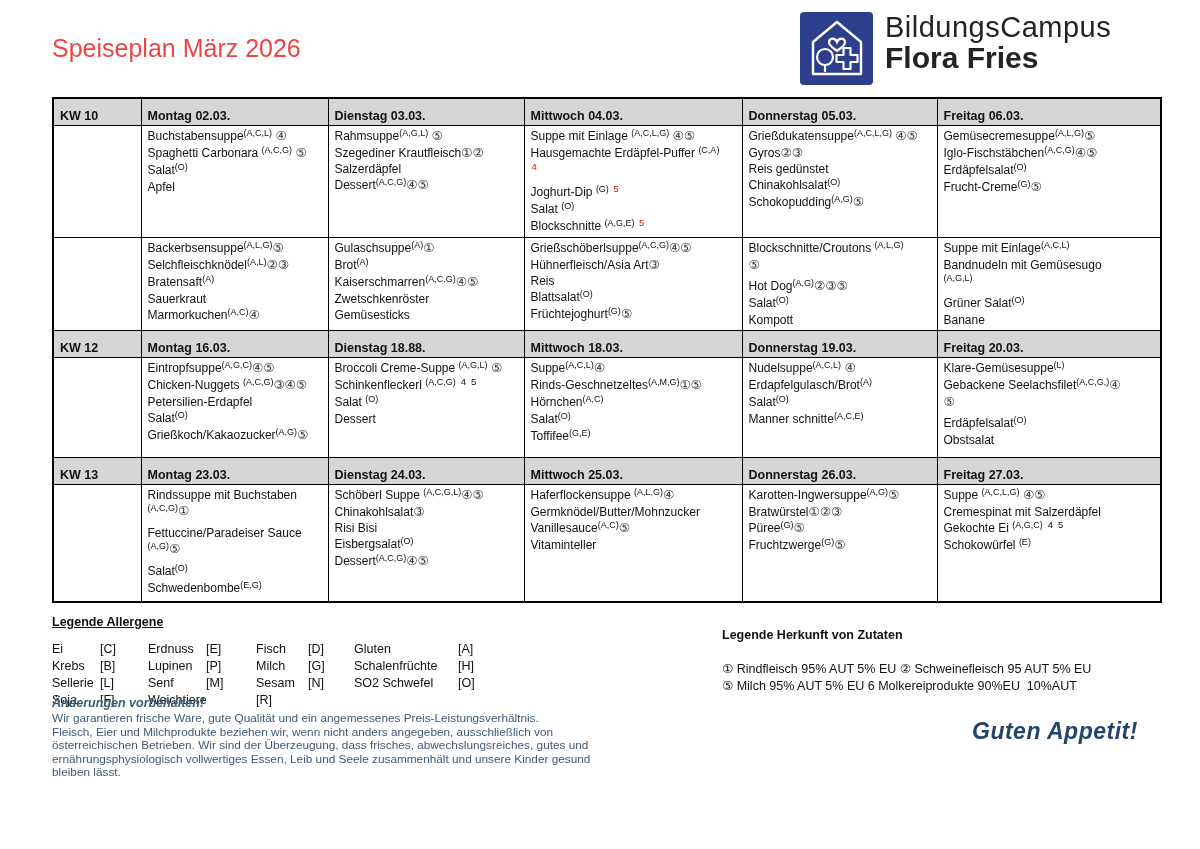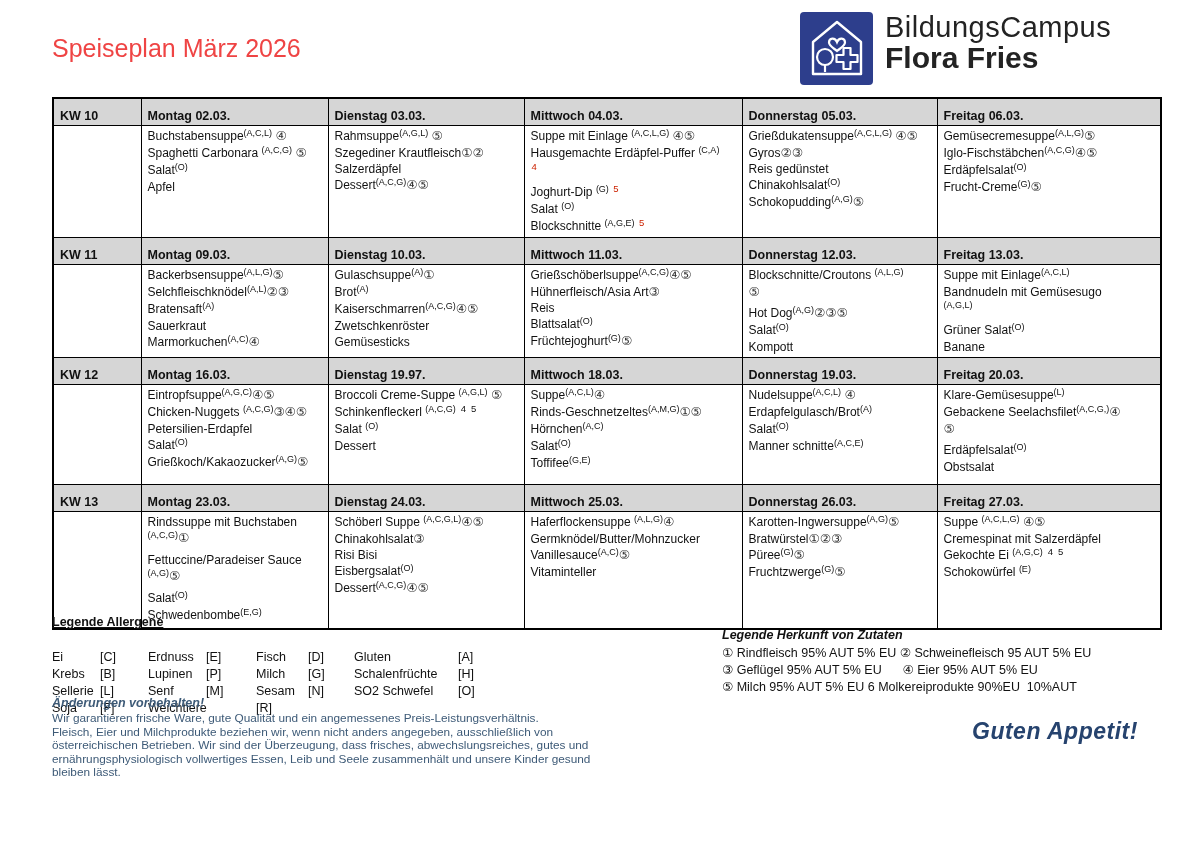--- a/index.html
+++ b/index.html
@@ -26,32 +26,32 @@
   .item { line-height:16px; }
   .item.gap { margin-top:5px; }
   .txt  { font-size:12px; }
   .supp { font-size:9px;  position:relative; top:-4px; }
   .circ { font-size:12.5px; color:#333; }
   .supr { font-size:9.5px; position:relative; top:-4px; color:var(--red_sup); margin-left:1px; }
   .supn { font-size:9.5px; position:relative; top:-4px; margin-left:5px; }
 
   
   #allergen-legend { position:absolute; left:52px; top:615px; font-size:12.5px; }
-  #allergen-title { font-weight:bold; text-decoration:underline; margin-bottom:20px; }
+  #allergen-title { font-weight:bold; text-decoration:underline; margin-bottom:12px; }
   .alrow { line-height:17px; white-space:nowrap; }
   .alcell { display:inline-block; white-space:nowrap; overflow:visible; }
 
   
   #notice { position:absolute; left:52px; top:696px; width:620px; color:var(--note_blue); }
   #notice-title { font-weight:bold; font-style:italic; font-size:12.5px; }
   #notice-text { white-space:pre-line; font-size:11.8px; line-height:13.5px; margin-top:2px; }
 
   
   #origin-legend { position:absolute; left:722px; top:628px; font-size:12.5px; color:#111; }
-  #origin-title { font-weight:bold; margin-bottom:3px;font-style:italic; }
+  #origin-title { font-weight:bold; margin-bottom:19px; }
   #origin-lines div { white-space:pre; line-height:17px; }
 
   
   #greeting { position:absolute; left:972px; top:718px; font-size:23px; font-weight:bold;
     font-style:italic; color:var(--greeting_blue); letter-spacing:0.5px; }
 </style>
 </head>
 <body>
 
 <div class="page-title">Speiseplan März 2026</div>
@@ -117,28 +117,20 @@
           <div class="item"><span class="txt">Chinakohlsalat</span><span class="supp">(O)</span></div>
           <div class="item"><span class="txt">Schokopudding</span><span class="supp">(A,G)</span><span class="circ">⑤</span></div>
         </td>
         <td>
           <div class="item"><span class="txt">Gemüsecremesuppe</span><span class="supp">(A,L,G)</span><span class="circ">⑤</span></div>
           <div class="item"><span class="txt">Iglo-Fischstäbchen</span><span class="supp">(A,C,G)</span><span class="circ">④⑤</span></div>
           <div class="item"><span class="txt">Erdäpfelsalat</span><span class="supp">(O)</span></div>
           <div class="item"><span class="txt">Frucht-Creme</span><span class="supp">(G)</span><span class="circ">⑤</span></div>
         </td>
       </tr>
-      <tr class="hdr">
-        <th>KW 11</th>
-        <th>Montag 09.03.</th>
-        <th>Dienstag 10.03.</th>
-        <th>Mittwoch 11.03.</th>
-        <th>Donnerstag 12.03.</th>
-        <th>Freitag 13.03.</th>
-      </tr>
       <tr style="height: 83px;">
         <td></td>
         <td>
           <div class="item"><span class="txt">Backerbsensuppe</span><span class="supp">(A,L,G)</span><span class="circ">⑤</span></div>
           <div class="item"><span class="txt">Selchfleischknödel</span><span class="supp">(A,L)</span><span class="circ">②③</span></div>
           <div class="item"><span class="txt">Bratensaft</span><span class="supp">(A)</span></div>
           <div class="item"><span class="txt">Sauerkraut</span></div>
           <div class="item"><span class="txt">Marmorkuchen</span><span class="supp">(A,C)</span><span class="circ">④</span></div>
         </td>
         <td>
@@ -164,21 +156,21 @@
         <td>
           <div class="item"><span class="txt">Suppe mit Einlage</span><span class="supp">(A,C,L)</span></div>
           <div class="item"><span class="txt">Bandnudeln mit Gemüsesugo</span><br><span class="supp">(A,G,L)</span></div>
           <div class="item gap"><span class="txt">Grüner Salat</span><span class="supp">(O)</span></div>
           <div class="item"><span class="txt">Banane</span></div>
         </td>
       </tr>
       <tr class="hdr">
         <th>KW 12</th>
         <th>Montag 16.03.</th>
-        <th>Dienstag 19.97.</th>
+        <th>Dienstag 18.88.</th>
         <th>Mittwoch 18.03.</th>
         <th>Donnerstag 19.03.</th>
         <th>Freitag 20.03.</th>
       </tr>
       <tr style="height: 100px; margin-left: 7px;">
         <td></td>
         <td>
           <div class="item"><span class="txt">Eintropfsuppe</span><span class="supp">(A,G,C)</span><span class="circ">④⑤</span></div>
           <div class="item"><span class="txt">Chicken-Nuggets </span><span class="supp">(A,C,G)</span><span class="circ">③④⑤</span></div>
           <div class="item"><span class="txt">Petersilien-Erdapfel</span></div>
@@ -272,18 +264,17 @@
 Fleisch, Eier und Milchprodukte beziehen wir, wenn nicht anders angegeben, ausschließlich von
 österreichischen Betrieben. Wir sind der Überzeugung, dass frisches, abwechslungsreiches, gutes und
 ernährungsphysiologisch vollwertiges Essen, Leib und Seele zusammenhält und unsere Kinder gesund
 bleiben lässt.</div>
 </div>
 
 <div id="origin-legend">
   <div id="origin-title">Legende Herkunft von Zutaten</div>
   <div id="origin-lines">
       <div>① Rindfleisch 95% AUT 5% EU ② Schweinefleisch 95 AUT 5% EU</div>
-      <div>③ Geflügel 95% AUT 5% EU      ④ Eier 95% AUT 5% EU</div>
       <div>⑤ Milch 95% AUT 5% EU 6 Molkereiprodukte 90%EU  10%AUT</div>
     </div>
 </div>
 
 <div id="greeting">Guten Appetit!</div>
 
 </body></html>

